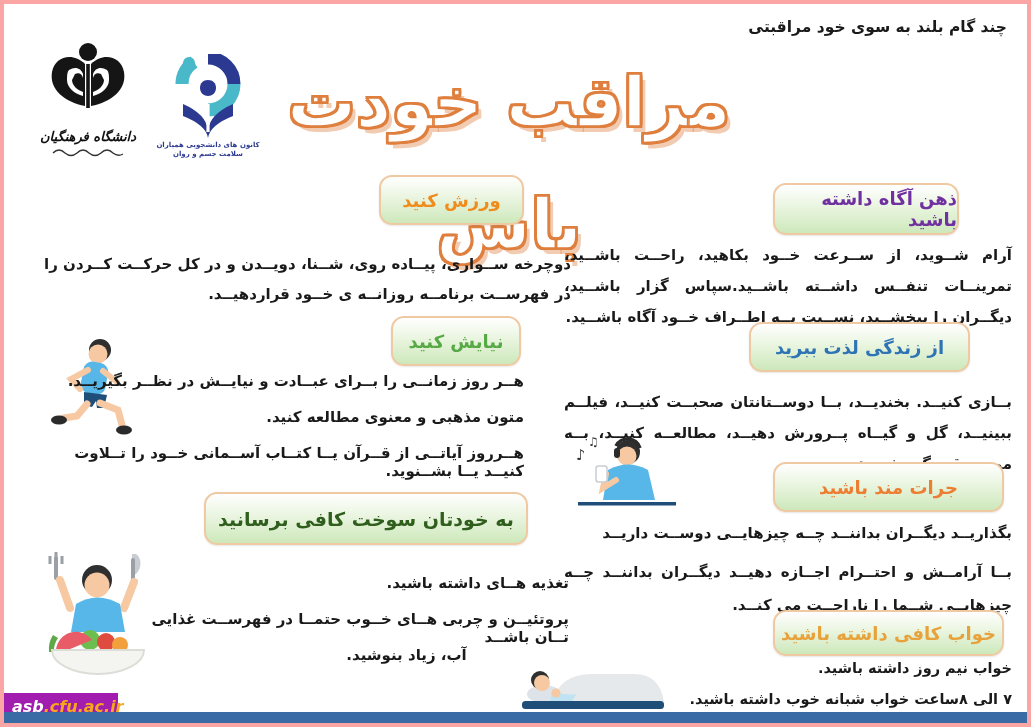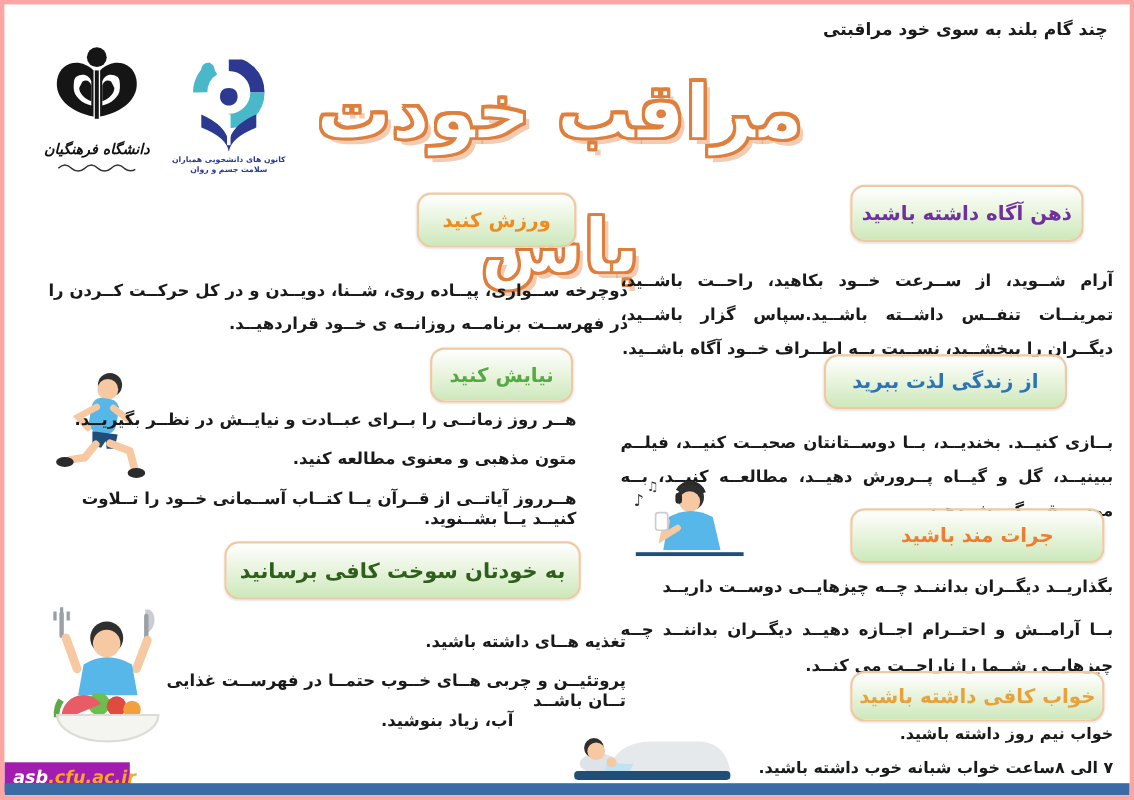--- a/index.html
+++ b/index.html
@@ -131,21 +131,21 @@
     <circle cx="86" cy="99" r="8" fill="#F2A03D"></circle>
     <path d="M22 104 a20 20 0 0 1 36 -10 l-34 14 z" fill="#E85C68"></path>
     <path d="M20 106 a22 22 0 0 1 4 -14 l-5 -3 a26 26 0 0 0 -4 17 z" fill="#5FA849"></path>
     <path d="M18 104 a46 24 0 0 0 92 0 z" fill="#F4F4F1" stroke="#DDDDD8" stroke-width="2"></path>
   </svg>
 
   <div class="txt" style="left:130px; top:570px; width:435px; font-size:15px; text-align:right;">تغذیه هــای داشته باشید.</div>
   <div class="txt" style="left:130px; top:606px; width:435px; font-size:15px; text-align:right;">پروتئیــن و چربی هــای خــوب حتمــا در فهرســت غذایی تــان باشــد</div>
   <div class="txt" style="left:130px; top:642px; width:435px; font-size:15px; text-align:right; padding-left:110px; box-sizing:border-box; text-align:center;">آب، زیاد بنوشید.</div>
 
-  <div class="gbox" style="left:769px; top:164px; width:212px; height:52px;">
+  <div class="gbox" style="left:769px; top:179px; width:186px; height:52px;">
     <span style="font-size: 18px; color: rgb(112, 48, 160);">ذهن آگاه داشته باشید</span>
   </div>
   <div class="txt" style="left:560px; top:236px; width:448px; font-size:15px; line-height:31px; text-align:justify;">آرام شــوید، از ســرعت خــود بکاهید، راحــت باشــید، تمرینــات تنفــس داشــته باشــید.سپاس گزار باشــید، دیگــران را ببخشــید، نســبت بــه اطــراف خــود آگاه باشــید.</div>
 
   <div class="gbox" style="left:745px; top:318px; width:221px; height:50px;">
     <span style="font-size: 18px; color: rgb(46, 116, 181);">از زندگی لذت ببرید</span>
   </div>
   <div class="txt" style="left:560px; top:383px; width:448px; font-size:15px; line-height:31px; text-align:justify;">بــازی کنیــد. بخندیــد، بــا دوســتانتان صحبــت کنیــد، فیلــم ببینیــد، گل و گیــاه پــرورش دهیــد، مطالعــه کنیــد، بــه موســیقی گــوش دهید.</div>
 
   <svg style="position:absolute; left:566px; top:426px;" width="112" height="84" viewBox="0 0 112 84">

